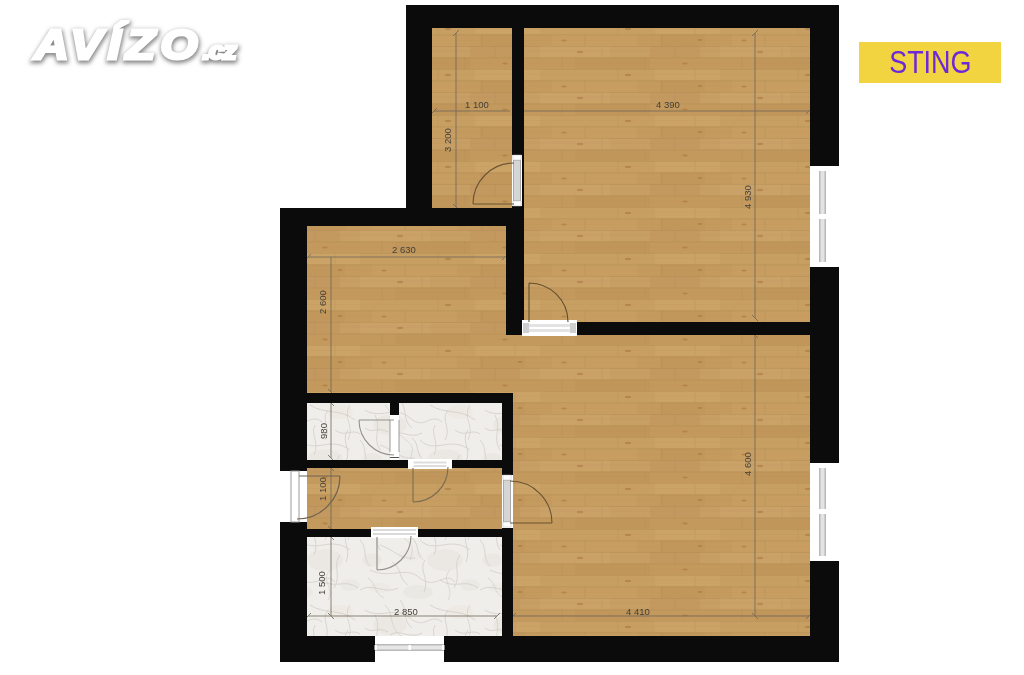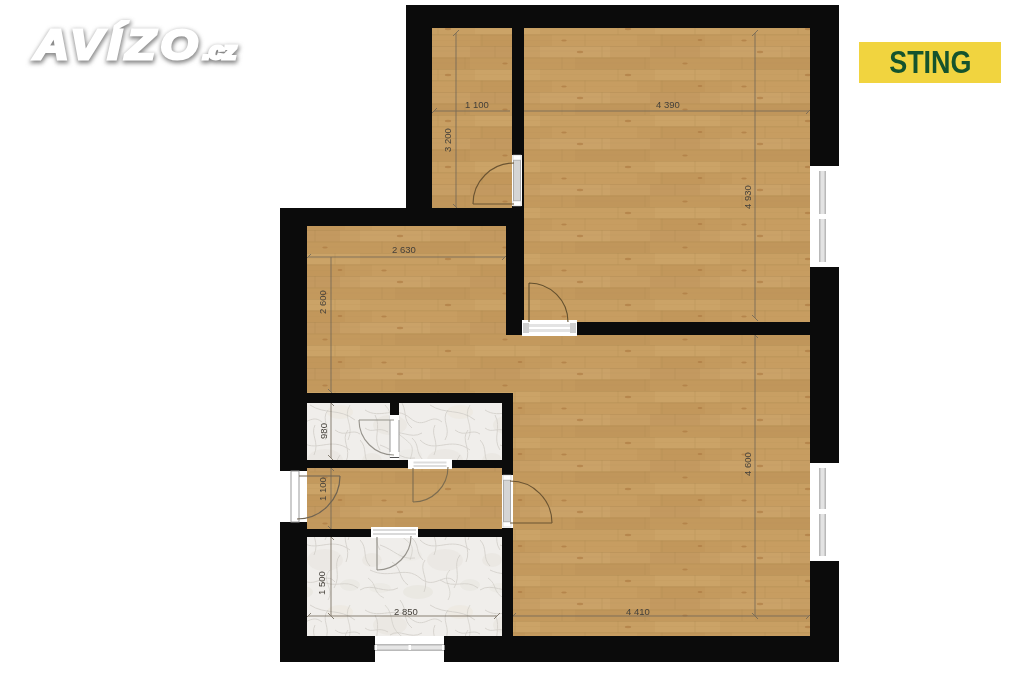--- a/index.html
+++ b/index.html
@@ -1,18 +1,18 @@
 <!DOCTYPE html>
 <html><head>
 <meta charset="utf-8">
 <style>
 html,body{margin:0;padding:0;background:#ffffff;width:1024px;height:675px;overflow:hidden;
 font-family:"Liberation Sans",sans-serif;}
 #sting{position:absolute;left:859px;top:42px;width:142px;height:41px;background:#f1d43f;
-color:#14532d;font-weight:bold;font-size:31px;text-align:center;line-height:41px;letter-spacing:0px;}
+color:#6d28d9;font-weight:normal;font-size:31px;text-align:center;line-height:41px;letter-spacing:0px;}
 #sting span{display:inline-block;transform:scaleX(0.87);transform-origin:center;}
 svg{position:absolute;left:0;top:0;}
 </style>
 </head>
 <body>
 
 <div id="sting"><span>STING</span></div>
 <svg width="1024" height="675" viewBox="0 0 1024 675">
 <defs>
 <pattern id="wood" patternUnits="userSpaceOnUse" width="180" height="46">

